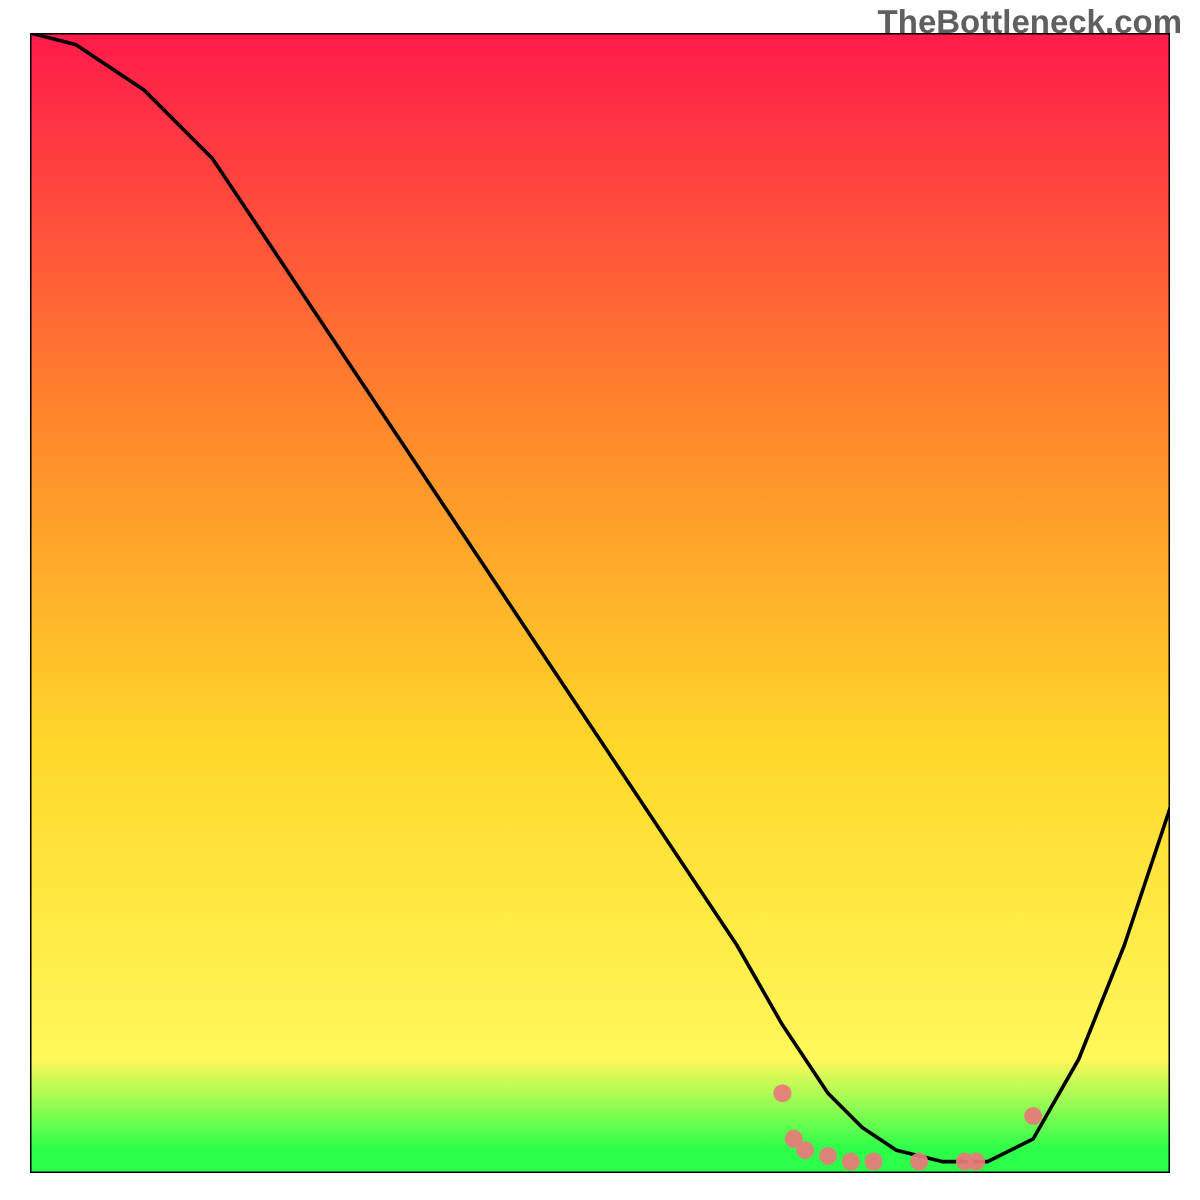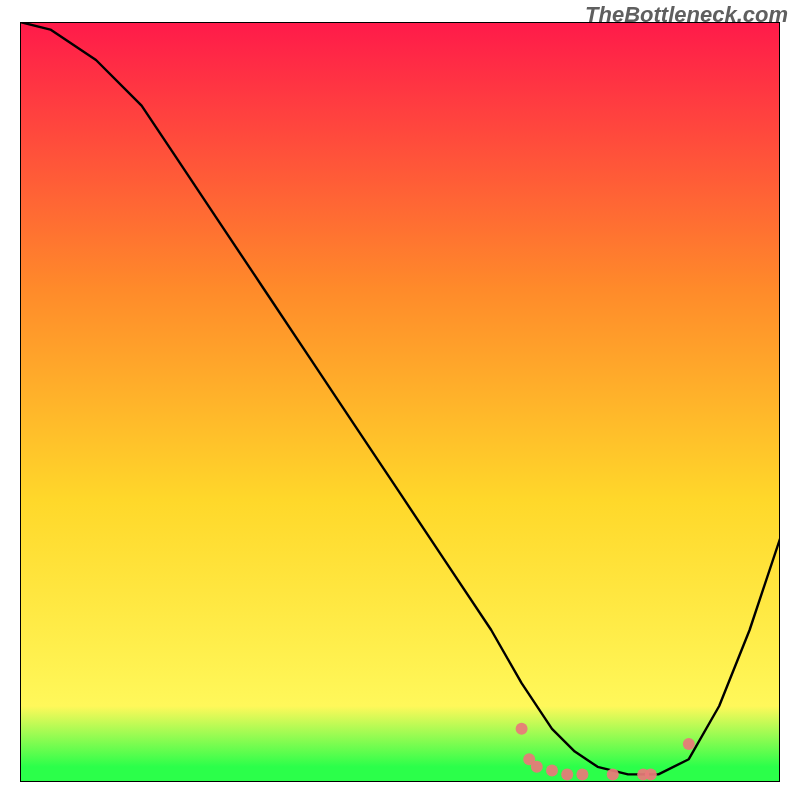--- a/index.html
+++ b/index.html
@@ -7,21 +7,20 @@
     padding: 0;
     width: 800px;
     height: 800px;
     overflow: hidden;
     background: #ffffff;
   }
   .container {
     position: relative;
     width: 800px;
     height: 800px;
-    font-style: italic;
   }
   .watermark {
     position: absolute;
     top: 2px;
     right: 12px;
     font-family: Arial, Helvetica, sans-serif;
     font-size: 22px;
     font-weight: bold;
     color: #5f5f5f;
   }

